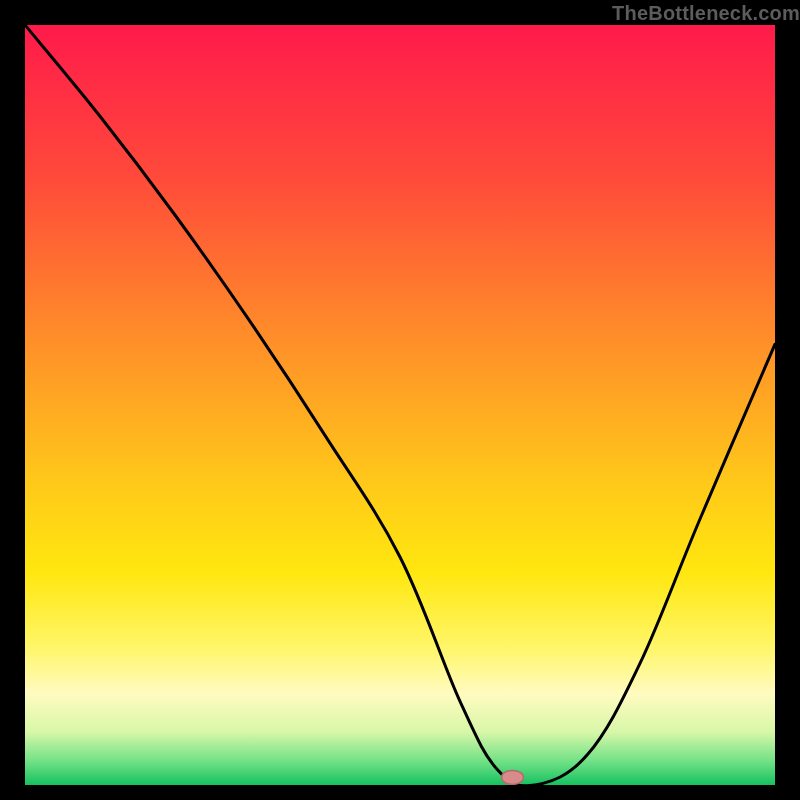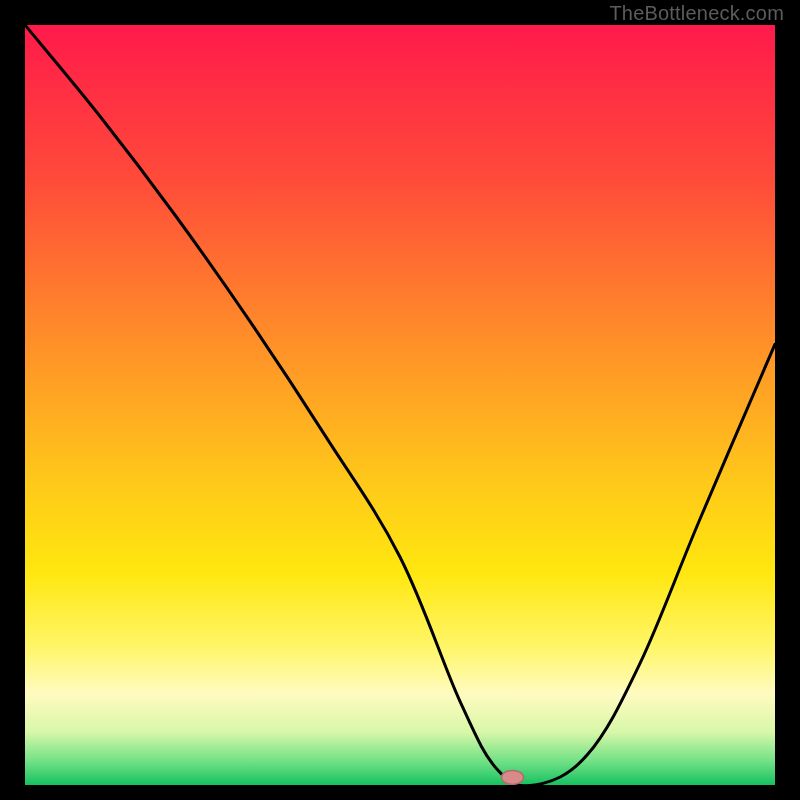--- a/index.html
+++ b/index.html
@@ -13,24 +13,24 @@
   }
   .frame {
     width: 800px;
     height: 800px;
     position: relative;
     background: #000;
   }
   .watermark {
     position: absolute;
     top: 2px;
-    right: 16px;
+    right: 0;
     color: #5c5c5c;
     font-size: 20px;
-    font-weight: 400;
+    font-weight: 700;
     letter-spacing: 0.2px;
     z-index: 5;
   }
   .plot-outer {
     position: absolute;
     left: 25px;
     top: 25px;
     width: 750px;
     height: 760px;
     background: #000;

